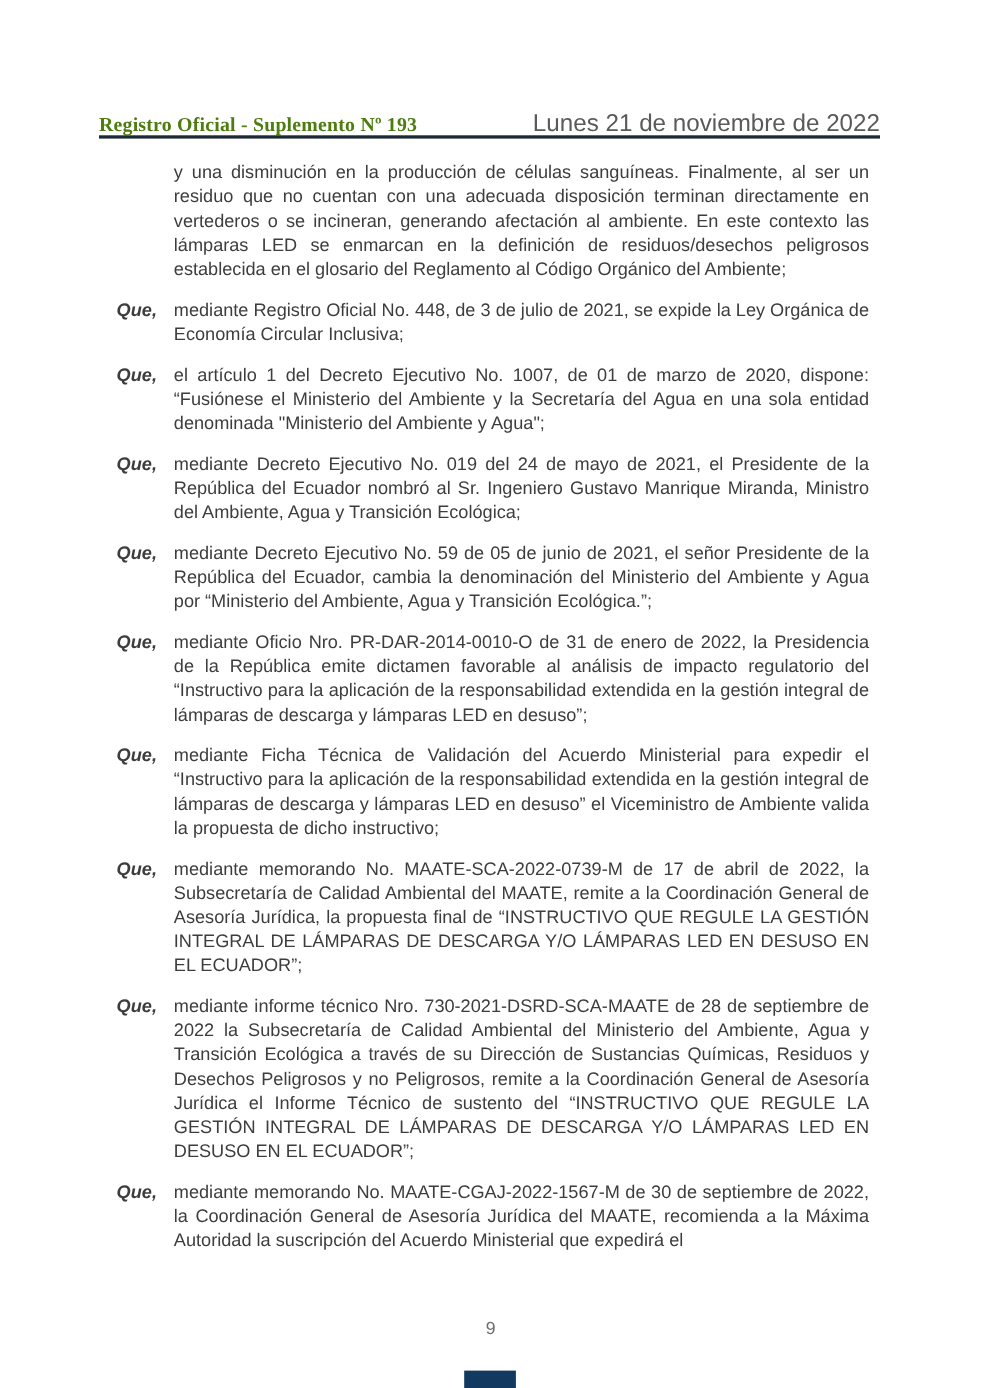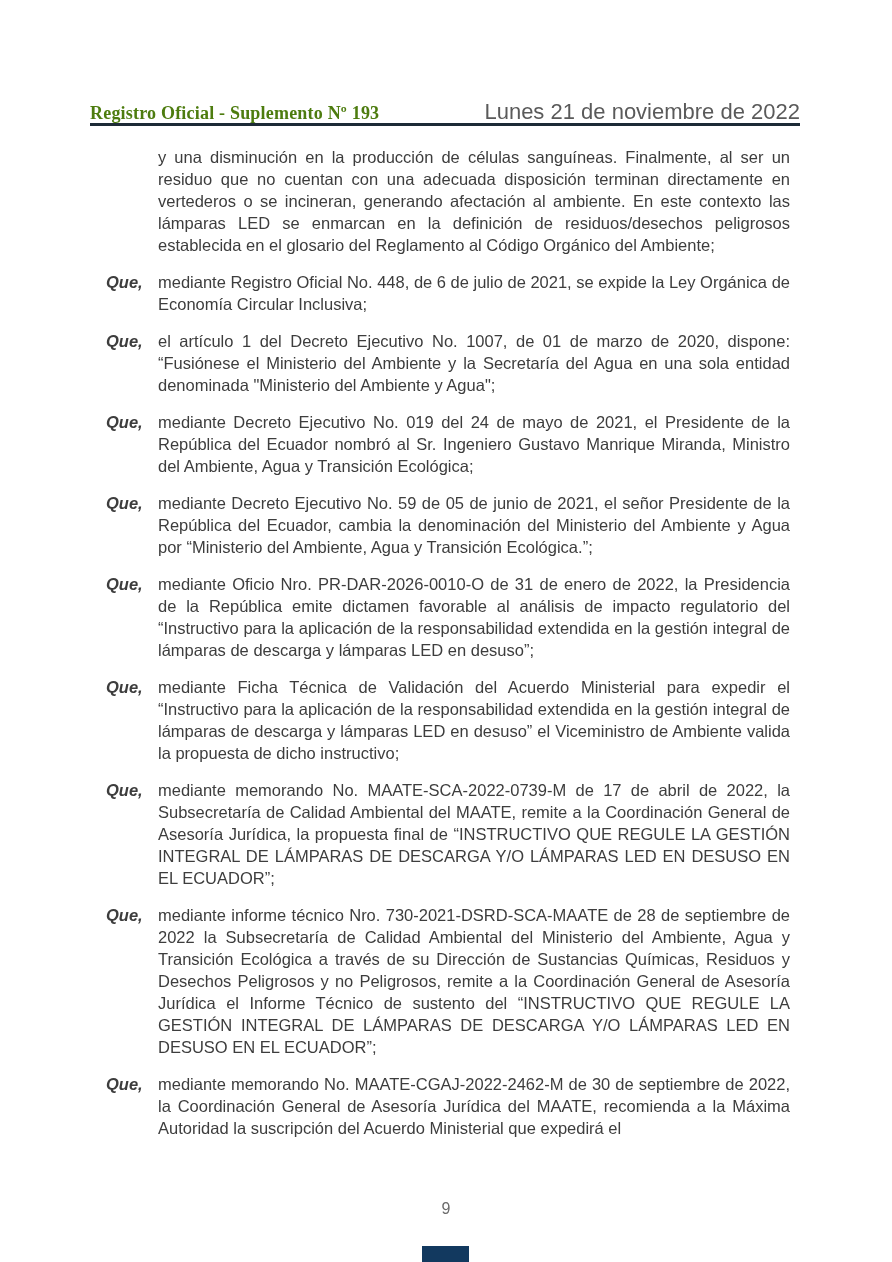--- a/index.html
+++ b/index.html
@@ -93,53 +93,53 @@
 
   <div class="header-rule" style="background: rgb(29, 42, 54);"></div>
 
   <div class="content" id="paragraphs">
       <div class="para">
         <span class="para-label"></span>
         <span class="para-text">y una disminución en la producción de células sanguíneas. Finalmente, al ser un residuo que no cuentan con una adecuada disposición terminan directamente en vertederos o se incineran, generando afectación al ambiente. En este contexto las lámparas LED se enmarcan en la definición de residuos/desechos peligrosos establecida en el glosario del Reglamento al Código Orgánico del Ambiente;</span>
       </div>
       <div class="para">
         <span class="para-label">Que,</span>
-        <span class="para-text">mediante Registro Oficial No. 448, de 6 de julio de 2021, se expide la Ley Orgánica de Economía Circular Inclusiva;</span>
+        <span class="para-text">mediante Registro Oficial No. 448, de 3 de julio de 2021, se expide la Ley Orgánica de Economía Circular Inclusiva;</span>
       </div>
       <div class="para">
         <span class="para-label">Que,</span>
         <span class="para-text">el artículo 1 del Decreto Ejecutivo No. 1007, de 01 de marzo de 2020, dispone: “Fusiónese el Ministerio del Ambiente y la Secretaría del Agua en una sola entidad denominada "Ministerio del Ambiente y Agua";</span>
       </div>
       <div class="para">
         <span class="para-label">Que,</span>
         <span class="para-text">mediante Decreto Ejecutivo No. 019 del 24 de mayo de 2021, el Presidente de la República del Ecuador nombró al Sr. Ingeniero Gustavo Manrique Miranda, Ministro del Ambiente, Agua y Transición Ecológica;</span>
       </div>
       <div class="para">
         <span class="para-label">Que,</span>
         <span class="para-text">mediante Decreto Ejecutivo No. 59 de 05 de junio de 2021, el señor Presidente de la República del Ecuador, cambia la denominación del Ministerio del Ambiente y Agua por “Ministerio del Ambiente, Agua y Transición Ecológica.”;</span>
       </div>
       <div class="para">
         <span class="para-label">Que,</span>
-        <span class="para-text">mediante Oficio Nro. PR-DAR-2026-0010-O de 31 de enero de 2022, la Presidencia de la República emite dictamen favorable al análisis de impacto regulatorio del “Instructivo para la aplicación de la responsabilidad extendida en la gestión integral de lámparas de descarga y lámparas LED en desuso”;</span>
+        <span class="para-text">mediante Oficio Nro. PR-DAR-2014-0010-O de 31 de enero de 2022, la Presidencia de la República emite dictamen favorable al análisis de impacto regulatorio del “Instructivo para la aplicación de la responsabilidad extendida en la gestión integral de lámparas de descarga y lámparas LED en desuso”;</span>
       </div>
       <div class="para">
         <span class="para-label">Que,</span>
         <span class="para-text">mediante Ficha Técnica de Validación del Acuerdo Ministerial para expedir el “Instructivo para la aplicación de la responsabilidad extendida en la gestión integral de lámparas de descarga y lámparas LED en desuso” el Viceministro de Ambiente valida la propuesta de dicho instructivo;</span>
       </div>
       <div class="para">
         <span class="para-label">Que,</span>
         <span class="para-text">mediante memorando No. MAATE-SCA-2022-0739-M de 17 de abril de 2022, la Subsecretaría de Calidad Ambiental del MAATE, remite a la Coordinación General de Asesoría Jurídica, la propuesta final de “INSTRUCTIVO QUE REGULE LA GESTIÓN INTEGRAL DE LÁMPARAS DE DESCARGA Y/O LÁMPARAS LED EN DESUSO EN EL ECUADOR”;</span>
       </div>
       <div class="para">
         <span class="para-label">Que,</span>
         <span class="para-text">mediante informe técnico Nro. 730-2021-DSRD-SCA-MAATE de 28 de septiembre de 2022 la Subsecretaría de Calidad Ambiental del Ministerio del Ambiente, Agua y Transición Ecológica a través de su Dirección de Sustancias Químicas, Residuos y Desechos Peligrosos y no Peligrosos, remite a la Coordinación General de Asesoría Jurídica el Informe Técnico de sustento del “INSTRUCTIVO QUE REGULE LA GESTIÓN INTEGRAL DE LÁMPARAS DE DESCARGA Y/O LÁMPARAS LED EN DESUSO EN EL ECUADOR”;</span>
       </div>
       <div class="para">
         <span class="para-label">Que,</span>
-        <span class="para-text">mediante memorando No. MAATE-CGAJ-2022-2462-M de 30 de septiembre de 2022, la Coordinación General de Asesoría Jurídica del MAATE, recomienda a la Máxima Autoridad la suscripción del Acuerdo Ministerial que expedirá el</span>
+        <span class="para-text">mediante memorando No. MAATE-CGAJ-2022-1567-M de 30 de septiembre de 2022, la Coordinación General de Asesoría Jurídica del MAATE, recomienda a la Máxima Autoridad la suscripción del Acuerdo Ministerial que expedirá el</span>
       </div>
     </div>
 
   <div class="page-number">9</div>
 
   <div class="navy-bar" style="background: rgb(18, 57, 95);"></div>
 
 </div>
 
 </body></html>

